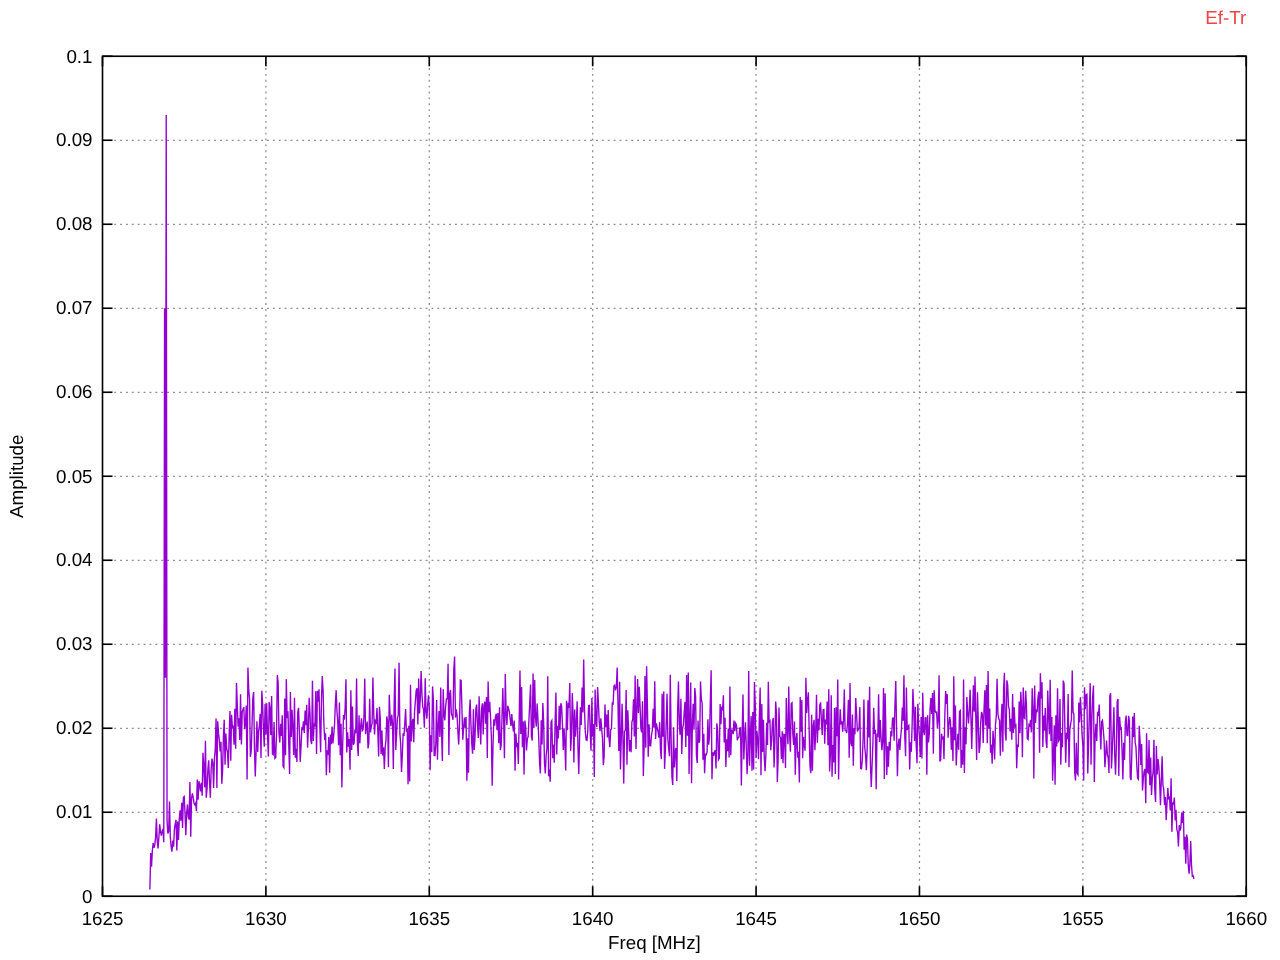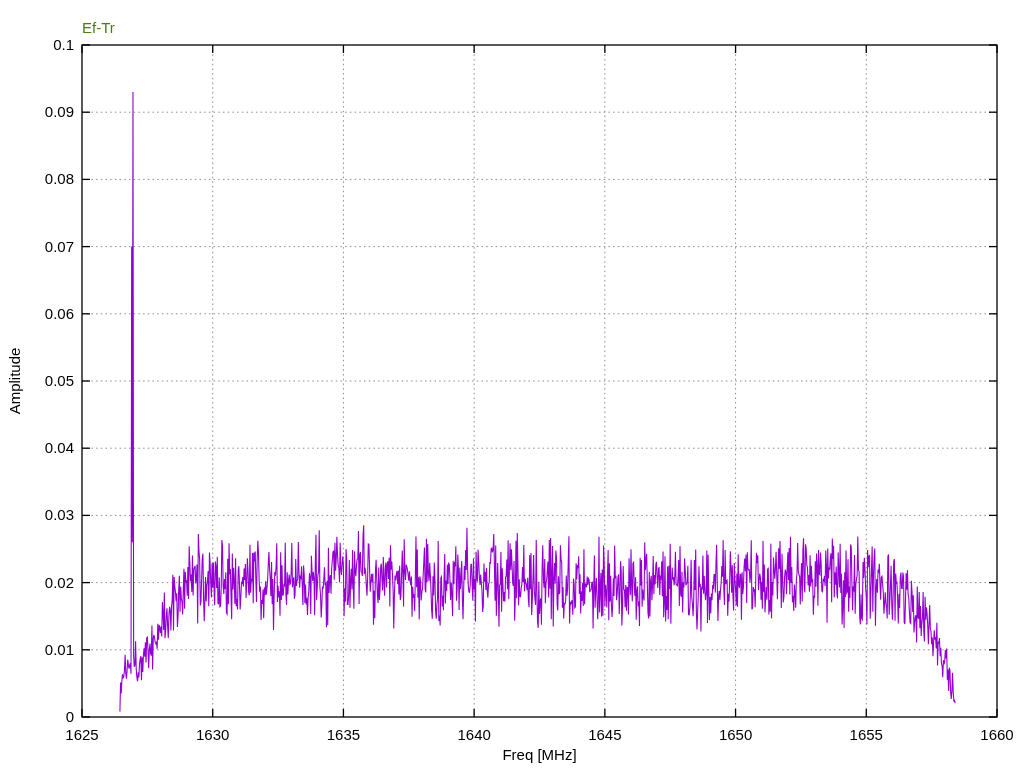--- a/index.html
+++ b/index.html
@@ -4,25 +4,25 @@
 <style>
   html, body {
     margin: 0; padding: 0;
     width: 1024px; height: 768px;
     background: #ffffff;
     font-family: "Liberation Sans", sans-serif;
     overflow: hidden;
   }
   .stage { position: relative; width: 1024px; height: 768px; background: #ffffff; }
   .chart-title {
-    position: absolute; left: 82px; top: 19px; width: 915px;
-    text-align: left; font-size: 15px; color: #4d7c0f;
+    position: absolute; left: 82px; top: 6px; width: 915px;
+    text-align: right; font-size: 15px; color: #ef4444;
   }
   .x-label {
-    position: absolute; left: 82px; top: 746px; width: 915px;
+    position: absolute; left: 66px; top: 746px; width: 915px;
     text-align: center; font-size: 15px; color: #000;
   }
   .y-label {
     position: absolute; left: 14px; top: 381px;
     transform: translate(-50%, -50%) rotate(-90deg);
     font-size: 15px; color: #000; white-space: nowrap;
   }
   svg { position: absolute; left: 0; top: 0; }
   svg text { font-family: "Liberation Sans", sans-serif; font-size: 15px; fill: #000; }
   .grid-line { stroke: #8c8c8c; stroke-width: 1; stroke-dasharray: 1.5 3.2; fill: none; }

